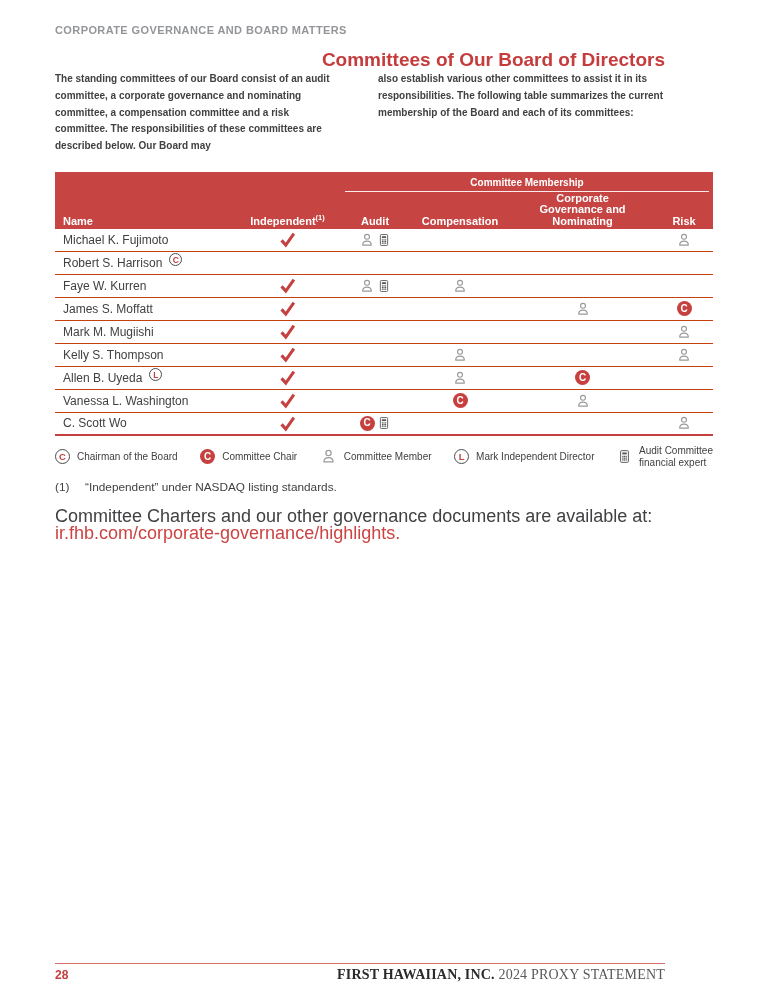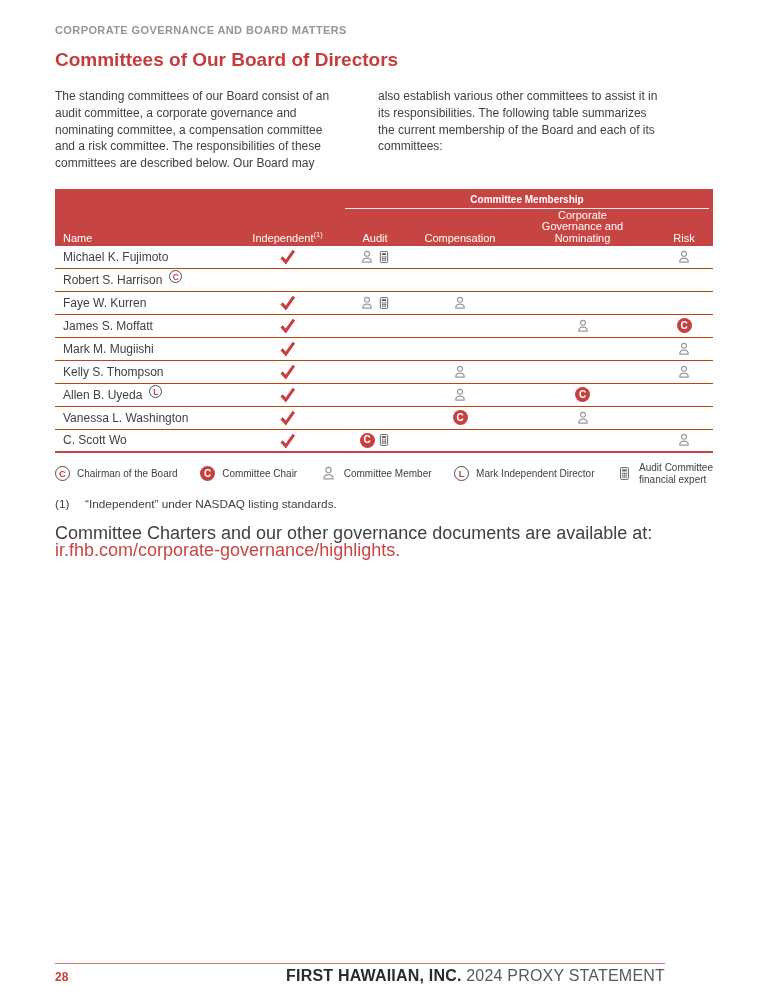--- a/index.html
+++ b/index.html
@@ -1,33 +1,33 @@
 <!DOCTYPE html>
 <html><head>
 <meta charset="utf-8">
 <style>
   * { margin:0; padding:0; box-sizing:border-box; }
   html,body { background:#fff; }
   body { font-family:"Liberation Sans","DejaVu Sans",sans-serif; color:#414042; }
   .page { position:relative; width:720px; height:1000px; background:#fff; padding:24px 55px 0 55px; overflow:hidden; }
 
   .eyebrow { font-size:11px; font-weight:bold; color:#939598; letter-spacing:.4px; }
-  .title { margin-top:13px; font-size:19px; font-weight:bold; color:#c63c3c; }
-
-  .intro { margin-top:17px; display:grid; grid-template-columns:1fr 1fr; column-gap:36px;
-           font-size:12px; line-height:16.8px; color:#414042; }
+  .title { margin-top:13px; font-size:19px; font-weight:bold; color:#c63c3c;text-align:right; }
+
+  .intro { display:grid; grid-template-columns:1fr 1fr; column-gap:36px;
+           font-size:10px; line-height:16.8px; color:#414042;font-weight:bold; }
 
   
   .gov-table { margin-top:17px; width:658px; }
   .thead { background:#c64442; color:#fff; padding-top:5px; height:57px; }
   .cm-title { margin-left:290px; margin-right:4px; text-align:center; font-size:10px; font-weight:bold;
               padding-bottom:3px; border-bottom:1px solid rgba(255,255,255,.9); }
   .cols, .trow { display:grid; grid-template-columns:180px 105px 70px 100px 145px 58px; }
   .cols { align-items:end; margin-top:1px; padding-bottom:4px; }
-  .cl { font-size:11px; font-weight:normal; line-height:11.5px; }
+  .cl { font-size:11px; font-weight:bold; line-height:11.5px; }
   .cl.c, .cell.c { text-align:center; }
   .name-cl { padding-left:8px; }
   .pre { white-space:pre-line; }
   .cl sup { font-size:7.5px; vertical-align:super; }
 
   .trow { height:23px; align-items:center; border-bottom:1px solid #c2410c; background:#fff; }
   .trow:last-child { border-bottom:2px solid #c5403e; }
   .cell { font-size:12px; color:#414042; }
   .name-cell { padding-left:8px; display:flex; align-items:center; gap:7px; }
   .cell.c { display:flex; justify-content:center; align-items:center; gap:2px; }
@@ -49,21 +49,21 @@
   .footnote .mk { display:inline-block; width:30px; }
 
   .charters { margin-top:14px; font-size:18px; line-height:17.5px; color:#414042; }
   .charters a { color:#cb4342; text-decoration:none; cursor:pointer; }
 
   
   .footer { position:absolute; left:55px; right:55px; top:963px; }
   .frule { border-top:1px solid #d4726c; }
   .frow { display:flex; justify-content:space-between; align-items:baseline; padding-top:3px; }
   .pageno { color:#c5403e; font-weight:bold; font-size:12px; }
-  .fright { font-size:16px; letter-spacing:.2px; }
+  .fright { font-size:14px; letter-spacing:.2px;font-family:Liberation Serif, serif; }
   .fright b { color:#2b2b2b; }
   .fright span { color:#58595b; }
 </style>
 </head>
 <body>
 
 <div class="page">
 
   <div class="eyebrow">CORPORATE GOVERNANCE AND BOARD MATTERS</div>
   <h1 class="title">Committees of Our Board of Directors</h1>

